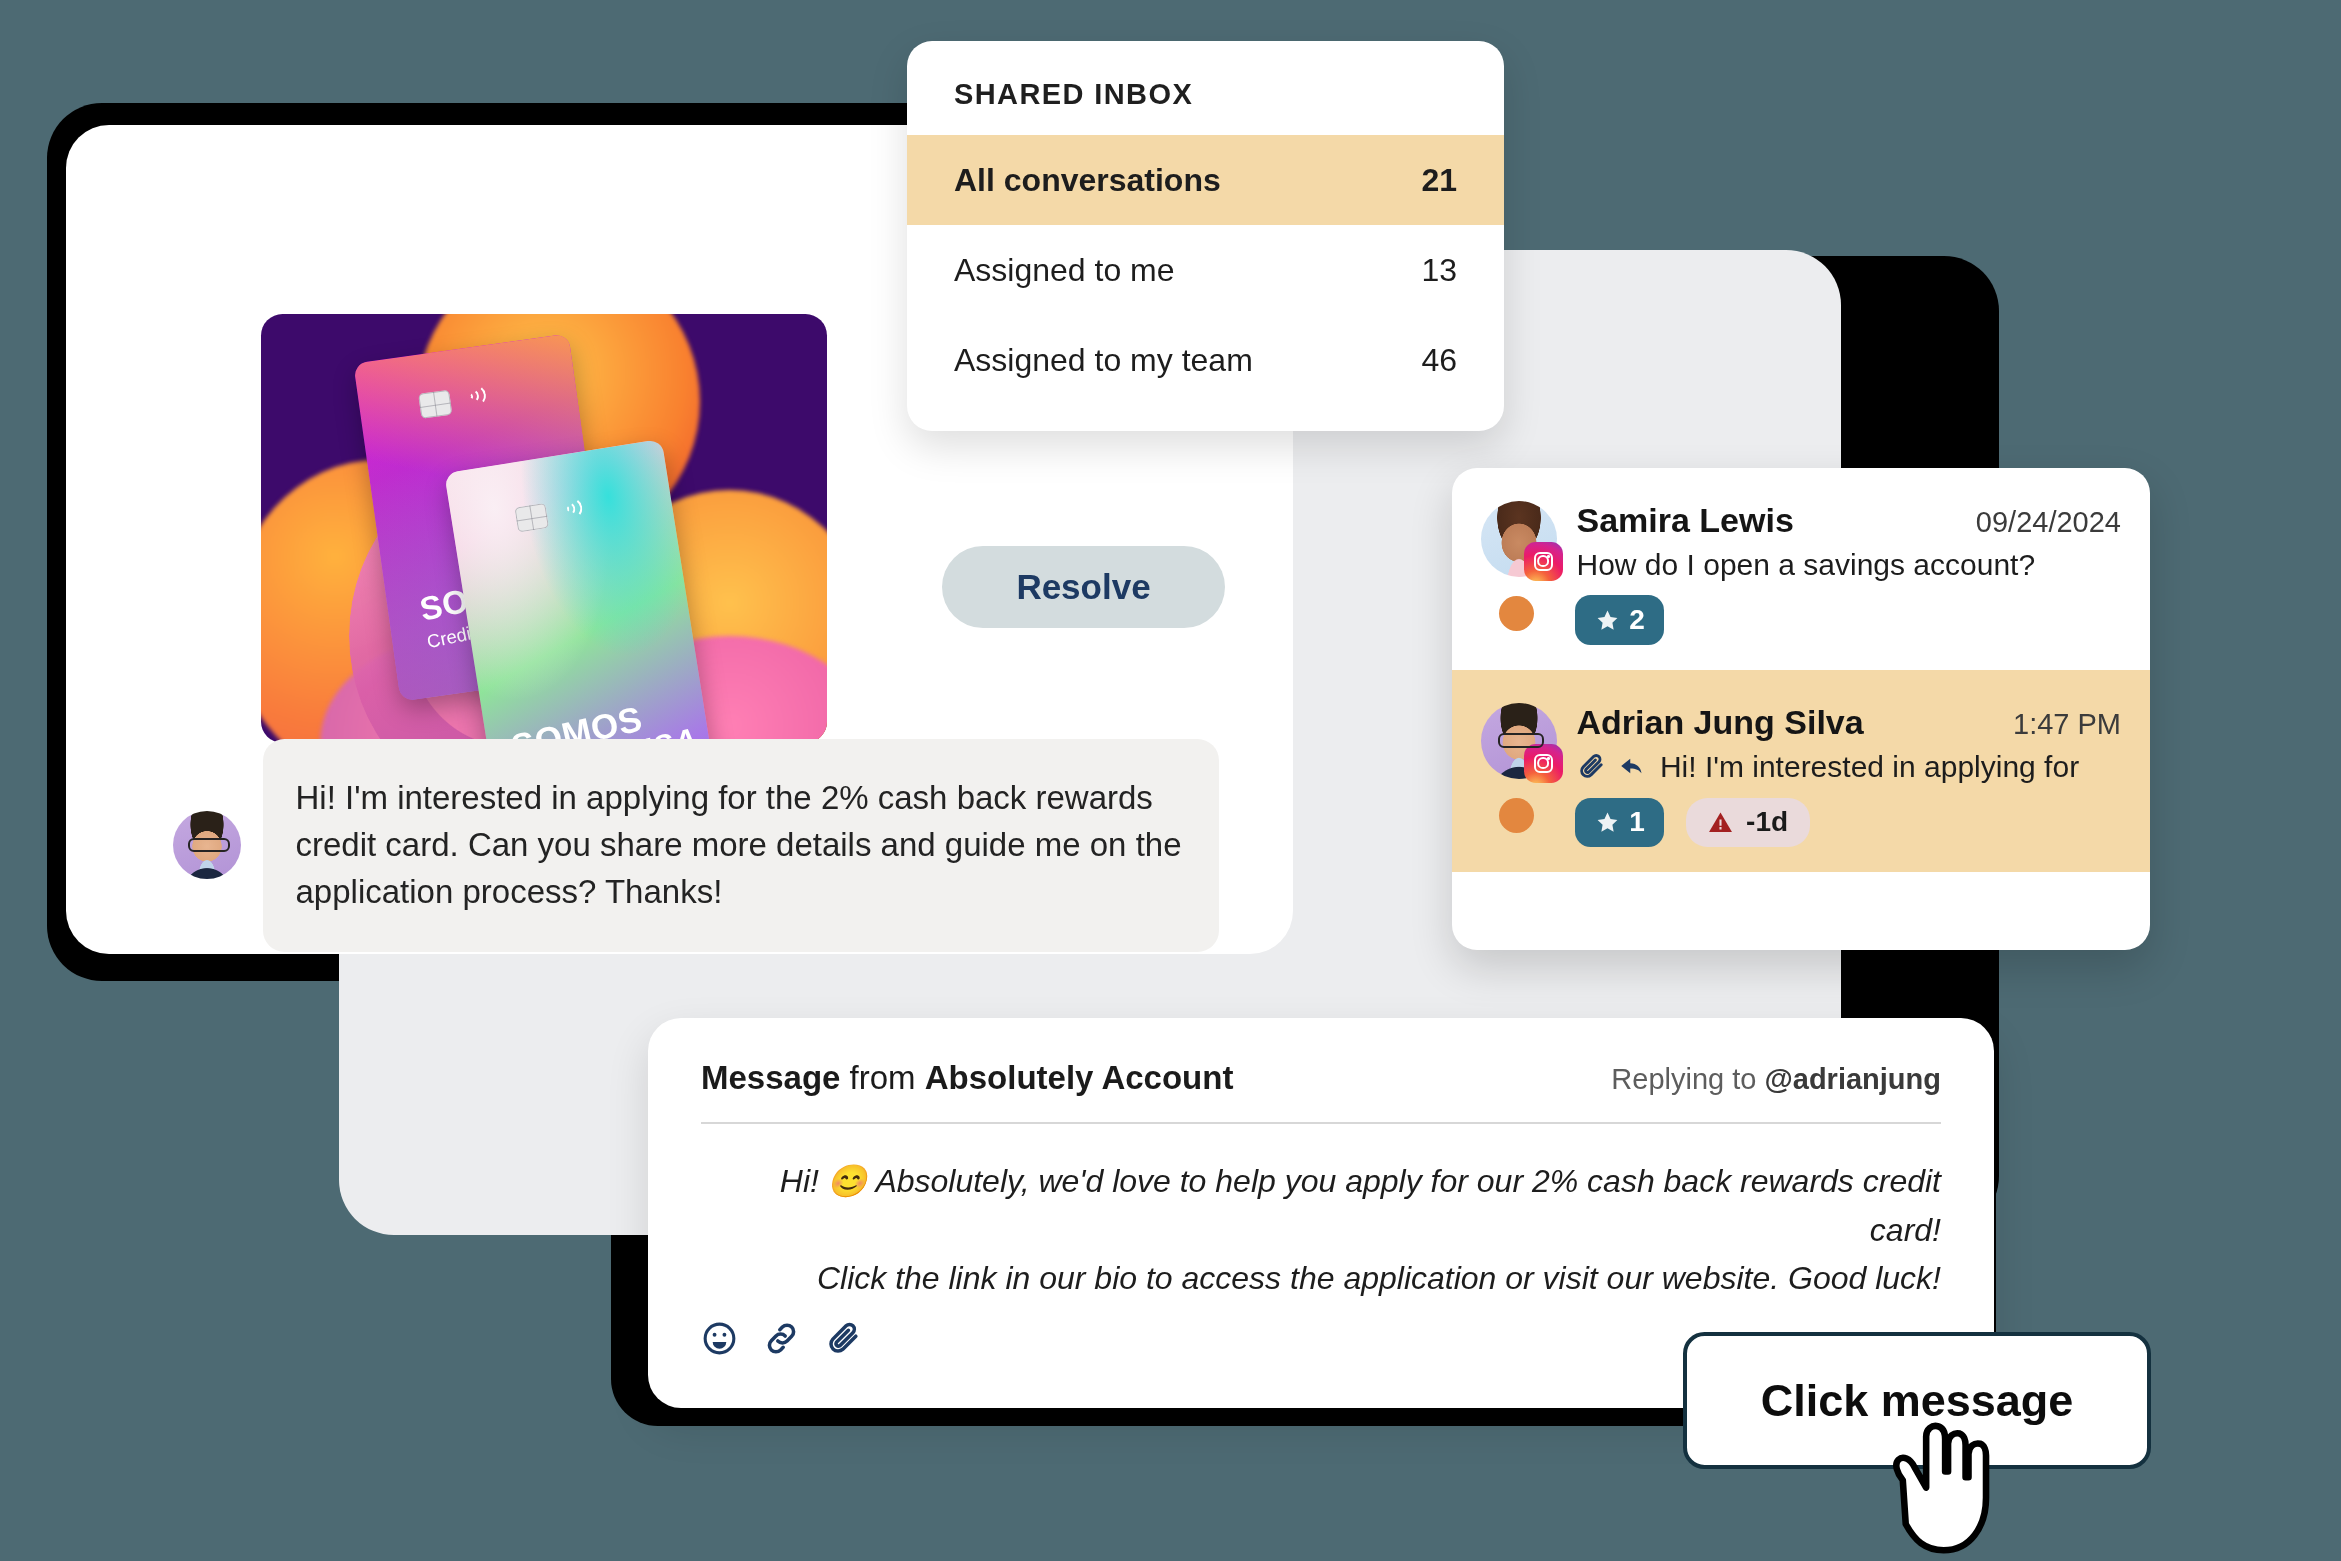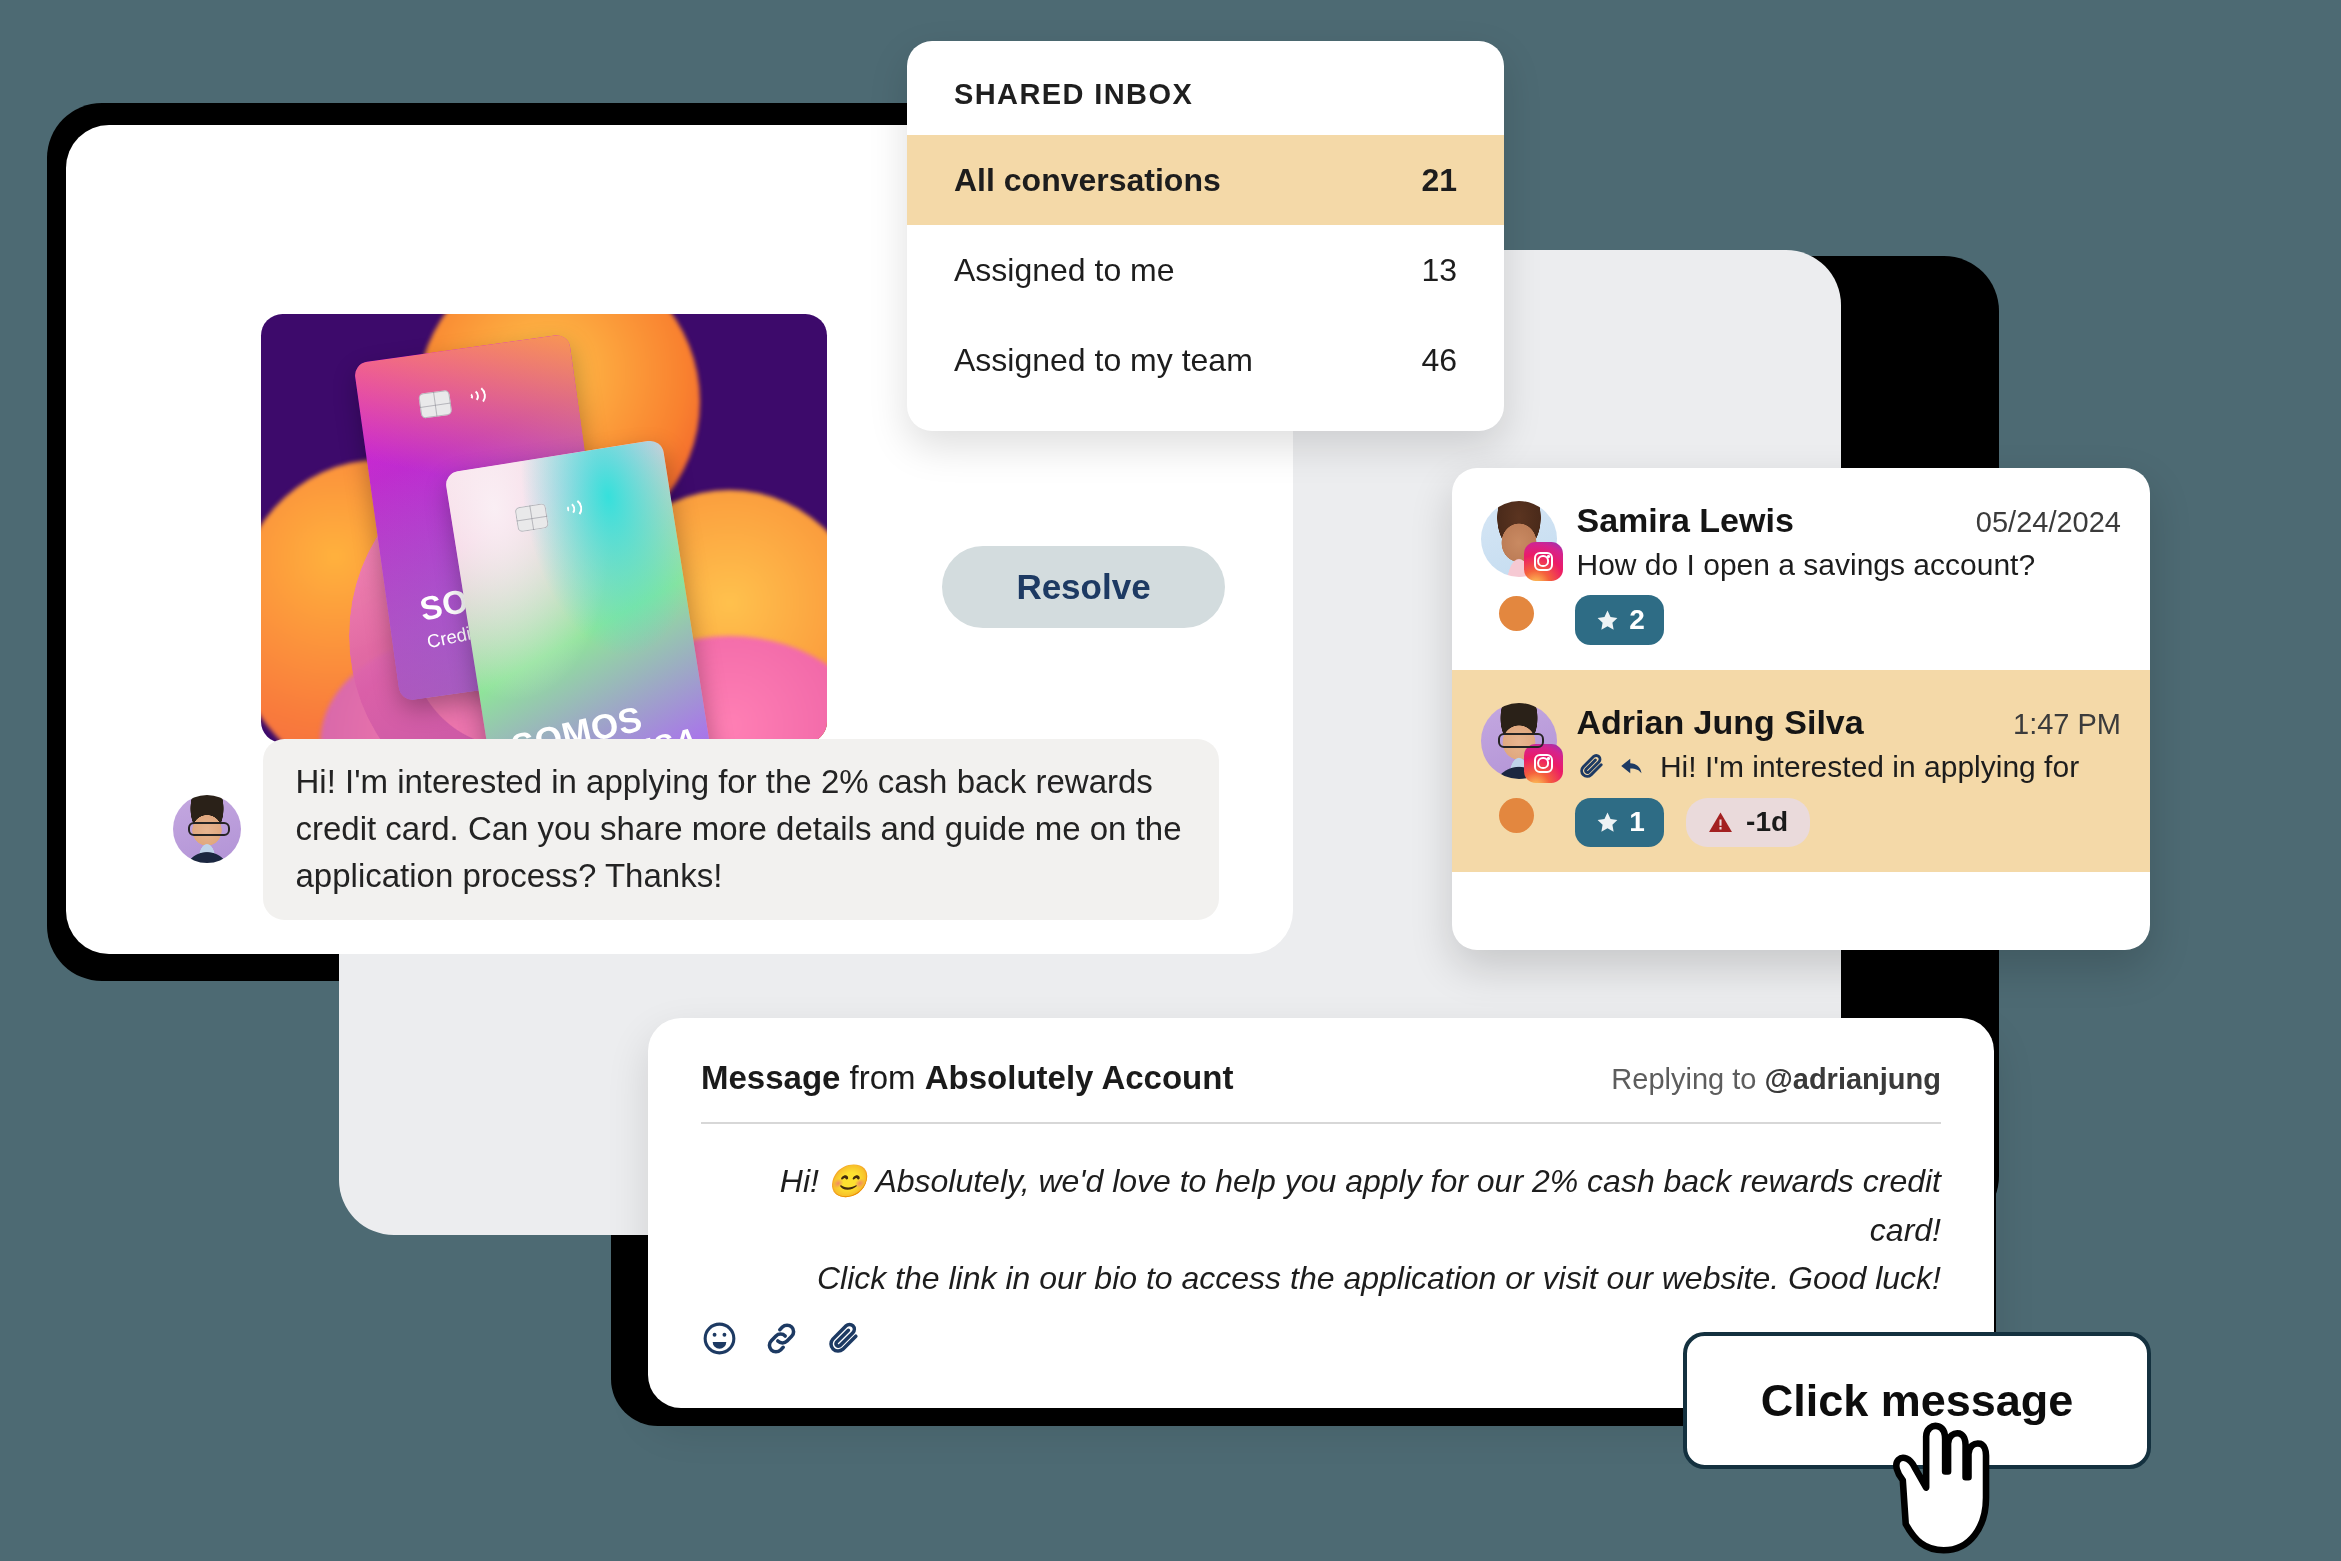--- a/index.html
+++ b/index.html
@@ -160,21 +160,21 @@
     content:""; position:absolute; left:50%; top:50%; transform: translate(-50%,-50%);
     width: 7.8px; height: 7.8px; border: 2.1px solid #fff; border-radius: 50%;
   }
   .ig-badge i::after {
     content:""; position:absolute; right: 1px; top: 1px; width: 2.5px; height: 2.5px;
     background: #fff; border-radius: 50%;
   }
   #bubble {
     background: #f2f1ef;
     border-radius: 21.5px;
-    padding: 20px 33px;
+    padding: 36px 33px;
     max-width: 956px;
   }
   #bubble p {
     font-size: 33px; line-height: 1.42; color: #232323;
   }
 
   
   #inbox-card {
     position: absolute; left: 907px; top: 41px;
     width: 597px; height: 390px;
@@ -366,21 +366,21 @@
     <div class="conv-row">
       <div class="conv-top">
         <div class="avatar av-samira" style="width:76px; height:76px;">
           <div class="ig-badge">
               <i></i>
             </div>
         </div>
         <div class="conv-body">
           <div class="conv-head">
             <span class="conv-name">Samira Lewis</span>
-            <span class="conv-time">05/24/2024</span>
+            <span class="conv-time">09/24/2024</span>
           </div>
           <div class="conv-preview">
             <span>How do I open a savings account?</span>
           </div>
         </div>
       </div>
       <div class="conv-meta">
         <span class="badge-star">
           <svg width="25" height="25" viewBox="0 0 24 24" fill="#eef3f5">
             <path d="M12 2.5l2.9 6.1 6.6.9-4.8 4.7 1.2 6.6L12 17.6 6.1 20.8l1.2-6.6L2.5 9.5l6.6-.9z"></path>

